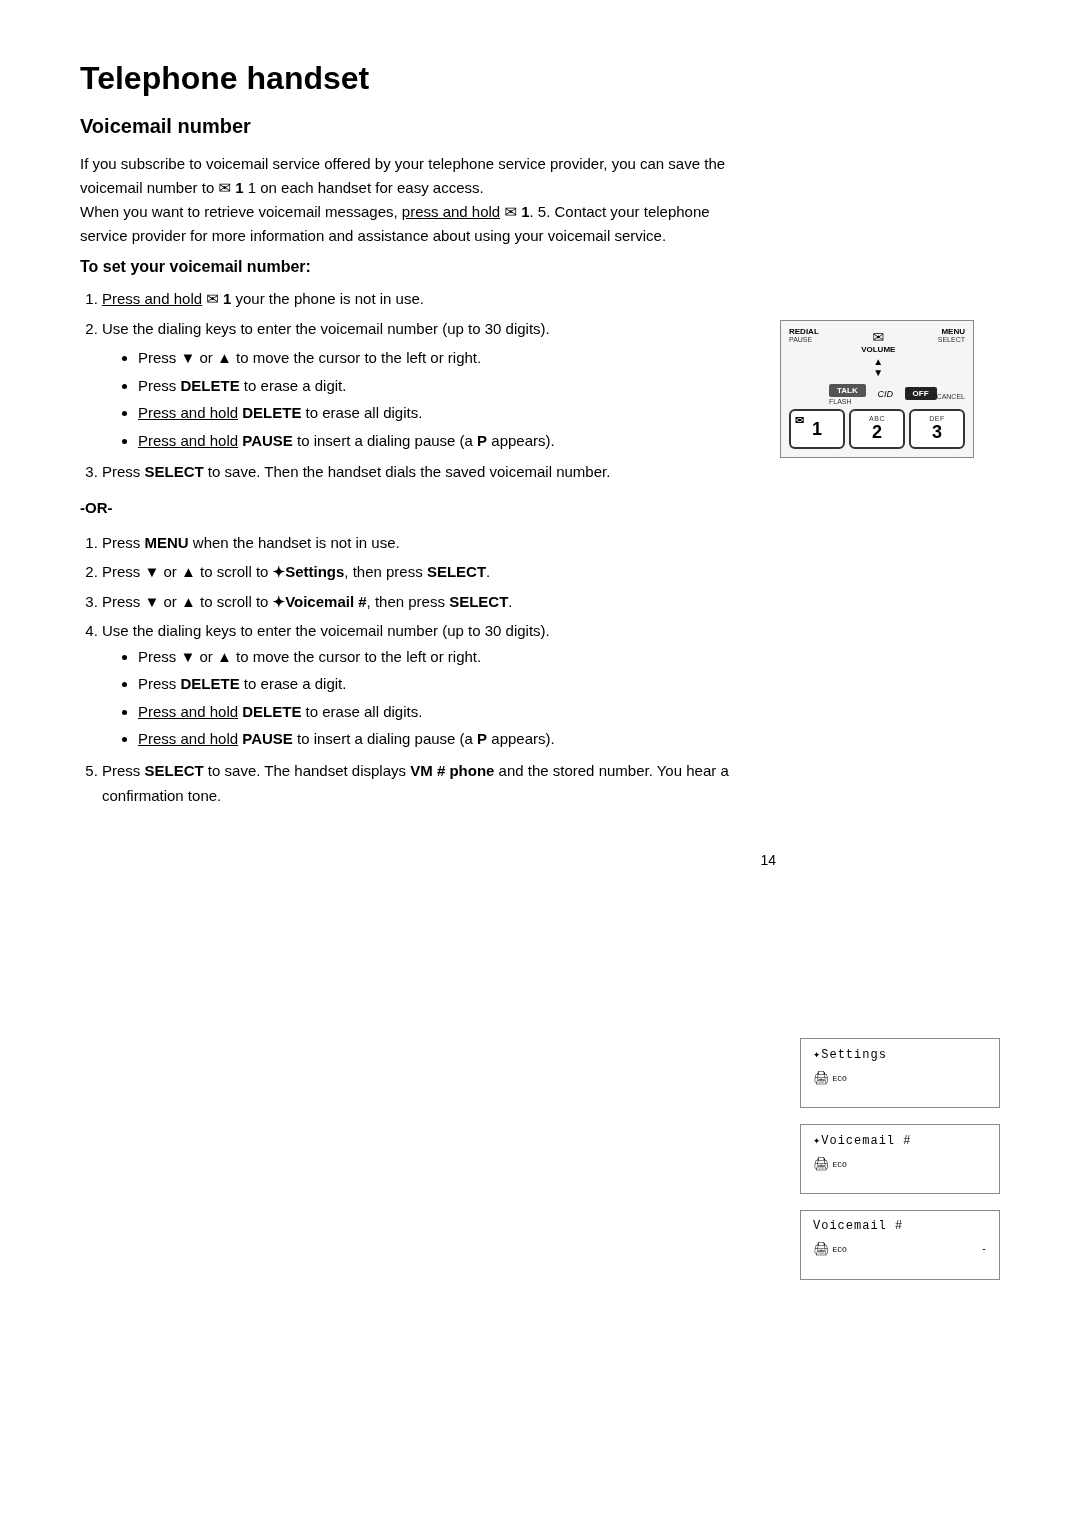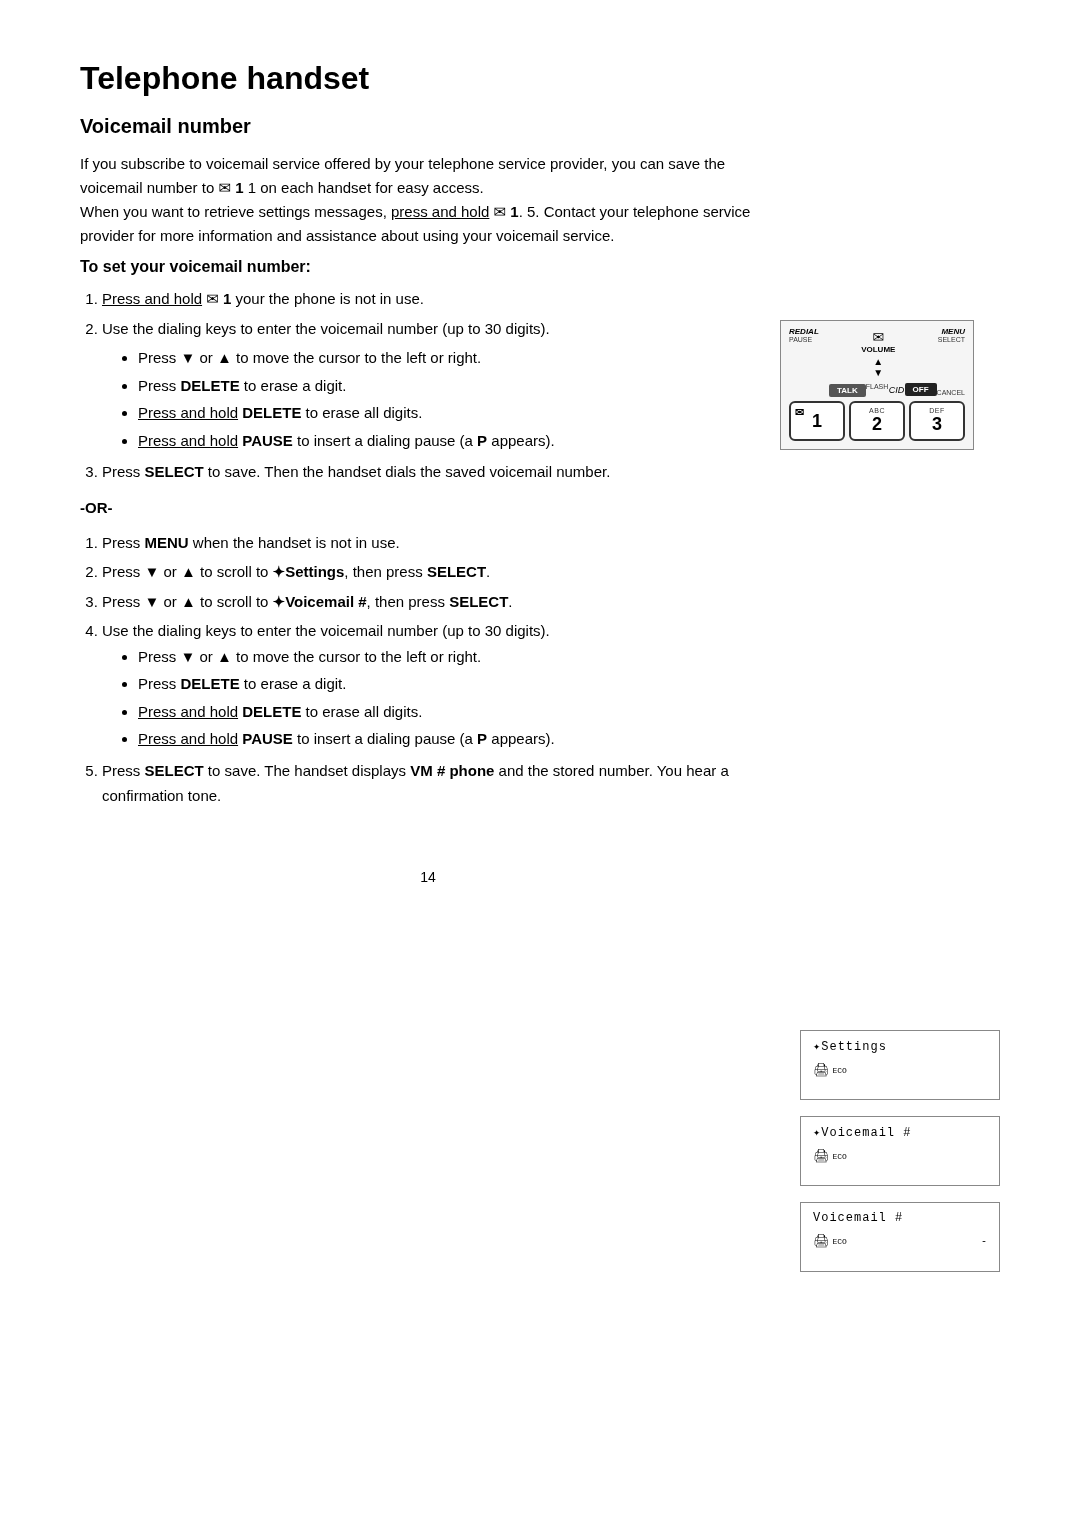--- a/index.html
+++ b/index.html
@@ -30,21 +30,21 @@
     p {
       line-height: 1.6;
       margin-bottom: 10px;
     }
     .underline { text-decoration: underline; }
     ol { margin-left: 22px; margin-bottom: 10px; }
     ol li { line-height: 1.7; margin-bottom: 4px; }
     ul { margin-left: 36px; margin-bottom: 6px; }
     ul li { list-style-type: disc; line-height: 1.7; margin-bottom: 2px; }
     .or-line { font-weight: bold; margin: 14px 0 14px 0; font-size: 15px; }
-    .page-number { text-align: center; margin-top: 60px; font-size: 14px; }
+    .page-number { text-align: right; margin-top: 43px; font-size: 14px; }
 
     
     .phone-diagram {
       float: right;
       margin-left: 24px;
       margin-top: -10px;
       margin-bottom: 10px;
       width: 220px;
     }
     .phone-buttons {
@@ -57,21 +57,20 @@
     .phone-top-row {
       display: flex;
       justify-content: space-between;
       align-items: flex-start;
       margin-bottom: 4px;
     }
     .phone-btn-label {
       font-size: 8px;
       font-weight: bold;
       text-align: center;
-      font-style: italic;
     }
     .phone-btn-sublabel {
       font-size: 7px;
       font-weight: normal;
       display: block;
       text-align: center;
       color: #333;
     }
     .phone-left-col { display: flex; flex-direction: column; align-items: flex-start; }
     .phone-right-col { display: flex; flex-direction: column; align-items: flex-end; }
@@ -186,21 +185,21 @@
         <div class="volume-label">VOLUME</div>
         <div class="volume-arrows">▲<br>▼</div>
       </div>
       <div class="phone-right-col">
         <span class="phone-btn-label">MENU</span>
         <span class="phone-btn-sublabel">SELECT</span>
       </div>
     </div>
     
     <div class="phone-middle-row" style="margin-bottom:4px;">
-      <div style="display:flex;align-items:flex-start;padding-left:40px;">
+      <div style="display:flex;flex-direction:column;align-items:flex-start;padding-left:40px;">
         <span class="phone-talk-btn">TALK</span>
         <span style="font-size:7px;color:#333;margin-top:1px;">FLASH</span>
       </div>
       <div style="text-align:center;font-style:italic;">
         <span style="font-size:9px;">CID</span>
       </div>
       <div style="display:flex;flex-direction:row;align-items:flex-end;">
         <span class="phone-off-btn">OFF</span>
         <span style="font-size:7px;color:#333;margin-top:1px;">CANCEL</span>
       </div>
@@ -250,21 +249,21 @@
 
 <h1>Telephone handset</h1>
 
 <h2>Voicemail number</h2>
 
 <p>
   <span>If you subscribe to voicemail service offered by your telephone service provider, you can save the voicemail number to</span>
   <span> ✉ </span>
   <strong>1</strong>
   <span>1  on each handset for easy access.</span><br>
-  <span>When you want to retrieve settings messages,</span>
+  <span>When you want to retrieve voicemail messages,</span>
   <span class="underline">press and hold</span>
   <span> ✉ </span>
   <strong>1</strong>.
   <span>5. Contact your telephone service provider for more information and assistance about using your voicemail service.</span>
 </p>
 
 <h3>To set your voicemail number:</h3>
 
 <ol>
   <li>

